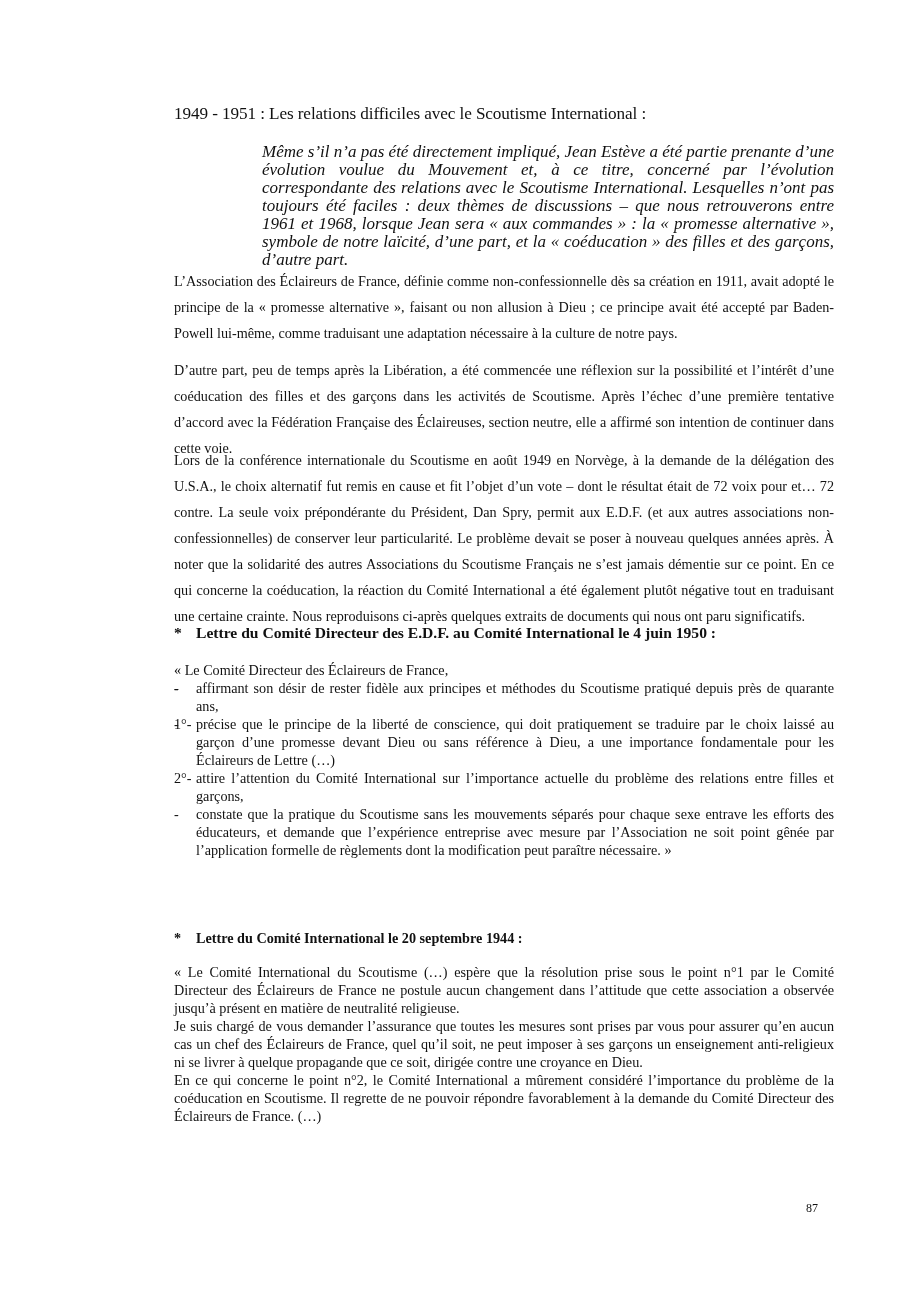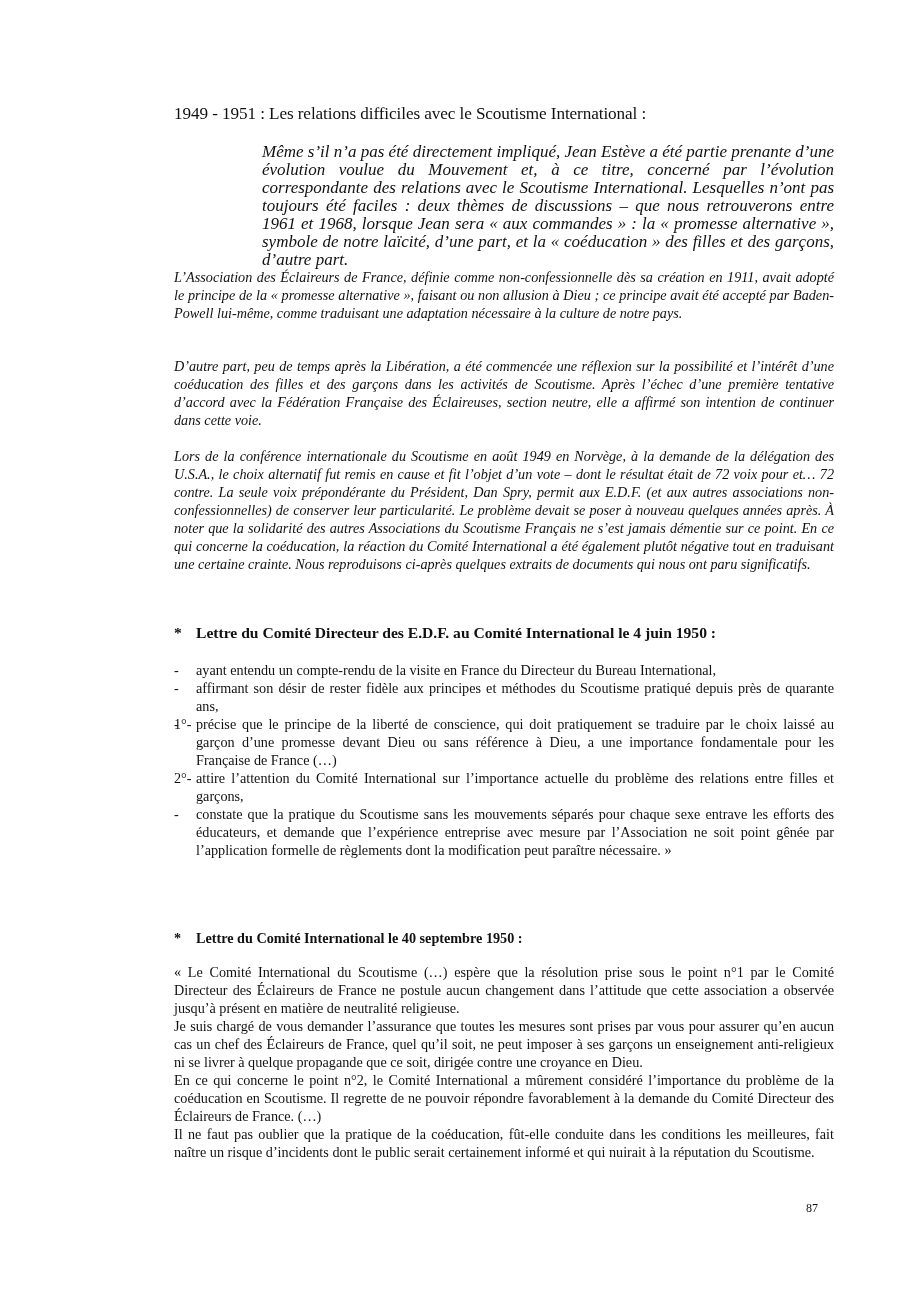--- a/index.html
+++ b/index.html
@@ -1,21 +1,21 @@
 <!DOCTYPE html>
 <html><head>
   <meta charset="utf-8">
   <style>
     html, body { margin: 0; padding: 0; background: #ffffff; }
     body { width: 921px; height: 1304px; position: relative; overflow: hidden; color: #111111;
       font-family: "Liberation Serif", "DejaVu Serif", serif; }
     .page { position: absolute; left: 174px; top: 0; width: 660px; }
     .title { position: absolute; left: 0; top: 104px; font-weight: normal; font-size: 17.2px; white-space: nowrap; letter-spacing: -0.1px; }
     .intro { position: absolute; left: 88px; top: 143px; width: 572px; font-style: italic; font-size: 17px; line-height: 18px; text-align: justify; hyphens: manual; }
-    .para { position: absolute; left: 0; width: 660px; font-size: 14.2px; line-height: 18px; text-align: justify; font-style: italic; }
+    .para { position: absolute; left: 0; width: 660px; font-size: 14.2px; line-height: 26px; text-align: justify; }
     .p1 { top: 268px; }
     .p2 { top: 357px; }
     .p3 { top: 447px; }
     .h2 { position: absolute; left: 0; font-weight: bold; white-space: nowrap; }
     .h2a { top: 624px; font-size: 15.6px; }
     .h2b { top: 930px; font-size: 14.2px; }
     .h2 .star { display: inline-block; width: 22px; }
     .letter { position: absolute; left: 0; width: 660px; font-size: 14.2px; line-height: 18px; }
     .l1 { top: 661px; }
     .l2 { top: 963px; text-align: justify; }
@@ -33,33 +33,33 @@
 
   <div class="para p1">L’Association des Éclaireurs de France, définie comme non-confessionnelle dès sa création en 1911, avait adopté le principe de la « promesse alternative », faisant ou non allusion à Dieu ; ce principe avait été accepté par Baden-Powell lui-même, comme traduisant une adaptation nécessaire à la culture de notre pays.</div>
   <div class="para p2">D’autre part, peu de temps après la Libération, a été commencée une réflexion sur la possibilité et l’intérêt d’une coéducation des filles et des garçons dans les activités de Scoutisme. Après l’échec d’une première tentative d’accord avec la Fédération Française des Éclaireuses, section neutre, elle a affirmé son intention de continuer dans cette voie.</div>
   <div class="para p3">Lors de la conférence internationale du Scoutisme en août 1949 en Norvège, à la demande de la délégation des U.S.A., le choix alternatif fut remis en cause et fit l’objet d’un vote – dont le résultat était de 72 voix pour et… 72 contre. La seule voix prépondérante du Président, Dan Spry, permit aux E.D.F. (et aux autres associations non-confessionnelles) de conserver leur particularité. Le problème devait se poser à nouveau quelques années après. À noter que la solidarité des autres Associations du Scoutisme Français ne s’est jamais démentie sur ce point. En ce qui concerne la coéducation, la réaction du Comité International a été également plutôt négative tout en traduisant une certaine crainte. Nous reproduisons ci-après quelques extraits de documents qui nous ont paru significatifs.</div>
 
   <div class="h2 h2a">
     <span class="star">*</span><span>Lettre du Comité Directeur des E.D.F. au Comité International le 4 juin 1950 :</span>
   </div>
 
   <div class="letter l1">
-    <div class="li"><span class="mark">-</span><span>ayant entendu un compte-rendu de la visite en France du Directeur du Bureau International,</span></div>
+    <div>« Le Comité Directeur des Éclaireurs de France,</div>
+    <div class="li"><span class="mark">-</span></div>
     <div class="li"><span class="mark">-</span><span>affirmant son désir de rester fidèle aux principes et méthodes du Scoutisme pratiqué depuis près de quarante ans,</span></div>
     <div class="li"><span class="mark">-</span></div>
-    <div class="li"><span class="mark">1°-</span><span>précise que le principe de la liberté de conscience, qui doit pratiquement se traduire par le choix laissé au garçon d’une promesse devant Dieu ou sans référence à Dieu, a une importance fondamentale pour les Française de France (…)</span></div>
+    <div class="li"><span class="mark">1°-</span><span>précise que le principe de la liberté de conscience, qui doit pratiquement se traduire par le choix laissé au garçon d’une promesse devant Dieu ou sans référence à Dieu, a une importance fondamentale pour les Éclaireurs de Lettre (…)</span></div>
     <div class="li"><span class="mark">2°-</span><span>attire l’attention du Comité International sur l’importance actuelle du problème des relations entre filles et garçons,</span></div>
     <div class="li"><span class="mark">-</span><span>constate que la pratique du Scoutisme sans les mouvements séparés pour chaque sexe entrave les efforts des éducateurs, et demande que l’expérience entreprise avec mesure par l’Association ne soit point gênée par l’application formelle de règlements dont la modification peut paraître nécessaire. »</span></div>
   </div>
 
   <div class="h2 h2b">
-    <span class="star">*</span><span>Lettre du Comité International le 40 septembre 1950 :</span>
+    <span class="star">*</span><span>Lettre du Comité International le 20 septembre 1944 :</span>
   </div>
 
   <div class="letter l2">
     <p>« Le Comité International du Scoutisme (…) espère que la résolution prise sous le point n°1 par le Comité Directeur des Éclaireurs de France ne postule aucun changement dans l’attitude que cette association a observée jusqu’à présent en matière de neutralité religieuse.</p>
     <p>Je suis chargé de vous demander l’assurance que toutes les mesures sont prises par vous pour assurer qu’en aucun cas un chef des Éclaireurs de France, quel qu’il soit, ne peut imposer à ses garçons un enseignement anti-religieux ni se livrer à quelque propagande que ce soit, dirigée contre une croyance en Dieu.</p>
     <p>En ce qui concerne le point n°2, le Comité International a mûrement considéré l’importance du problème de la coéducation en Scoutisme. Il regrette de ne pouvoir répondre favorablement à la demande du Comité Directeur des Éclaireurs de France. (…)</p>
-    <p>Il ne faut pas oublier que la pratique de la coéducation, fût-elle conduite dans les conditions les meilleures, fait naître un risque d’incidents dont le public serait certainement informé et qui nuirait à la réputation du Scoutisme.</p>
   </div>
 </div>
 
 <div class="pageno">87</div>
 
 </body></html>

